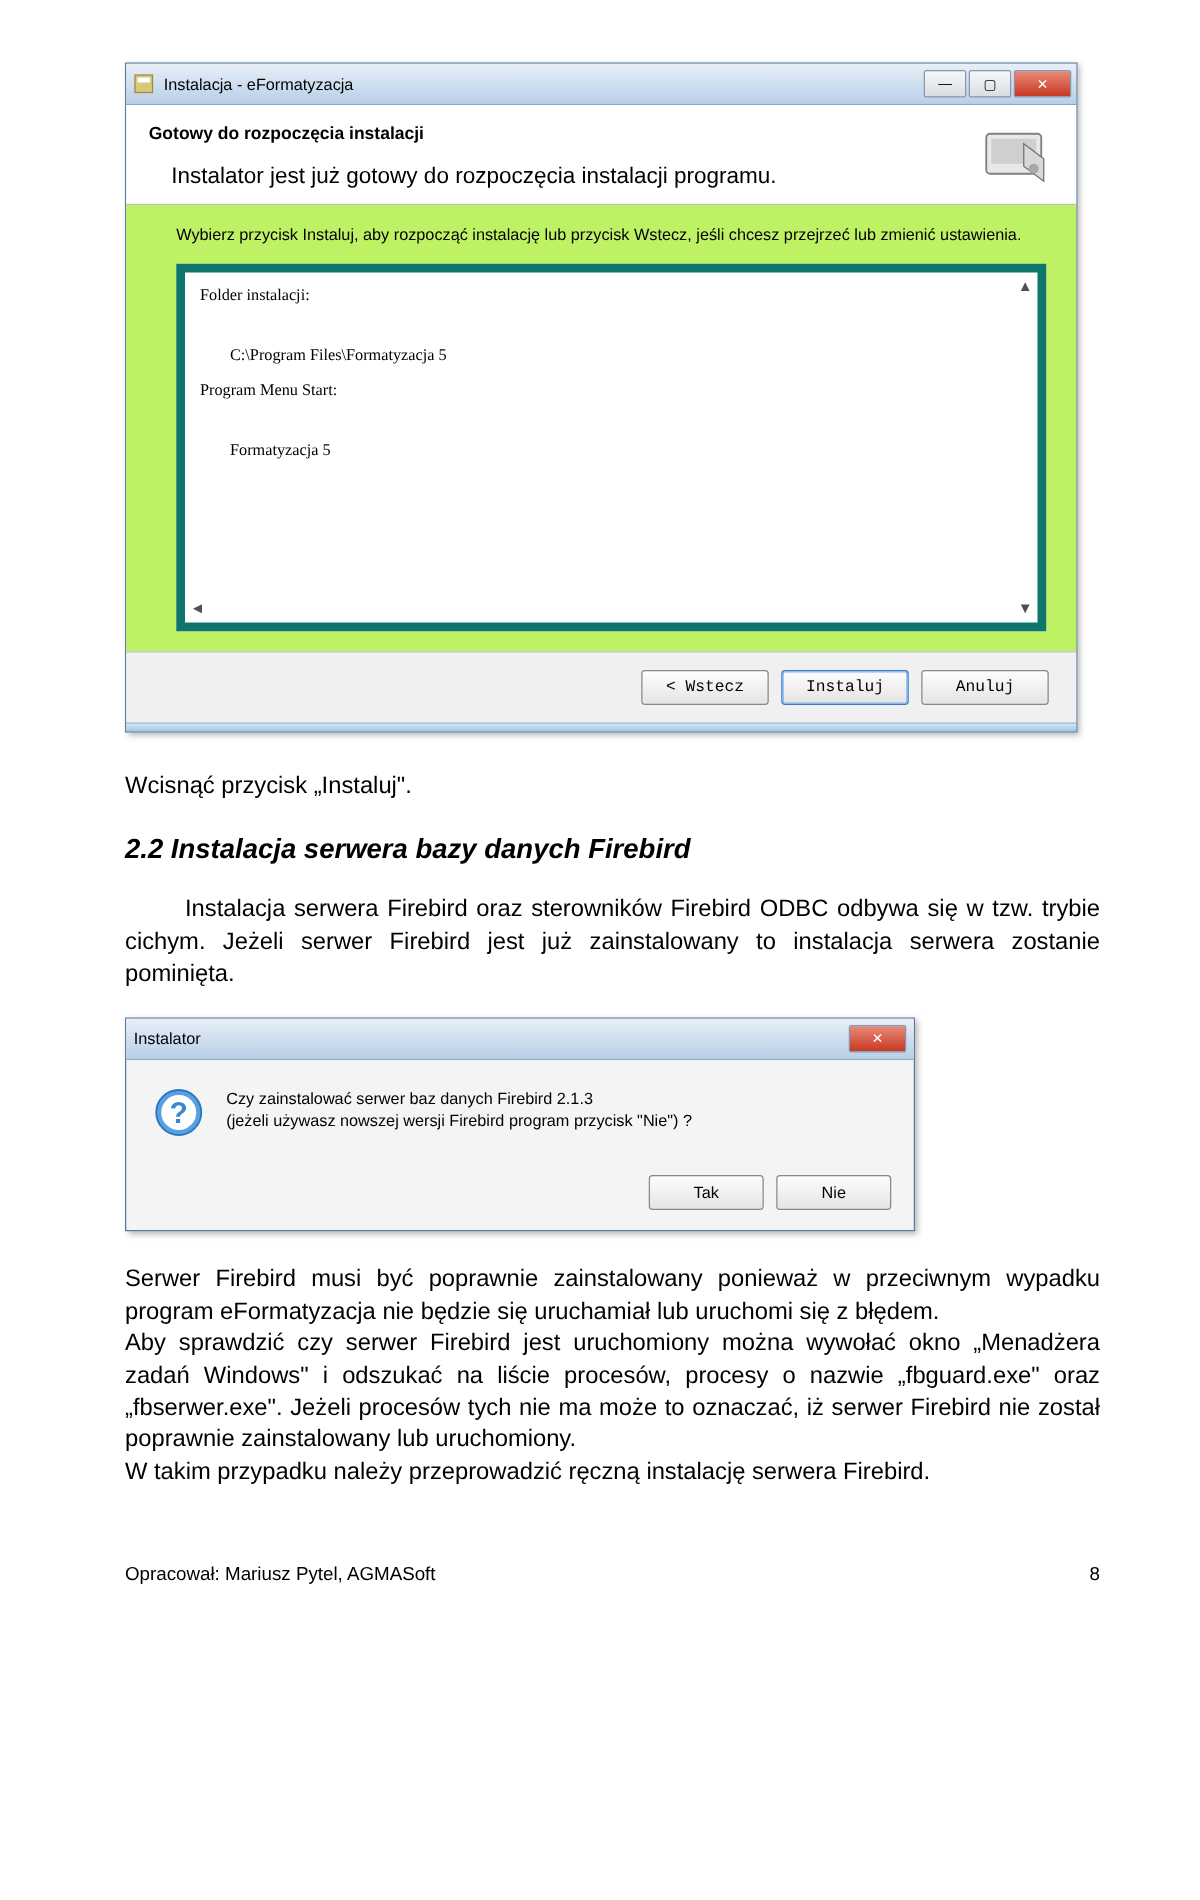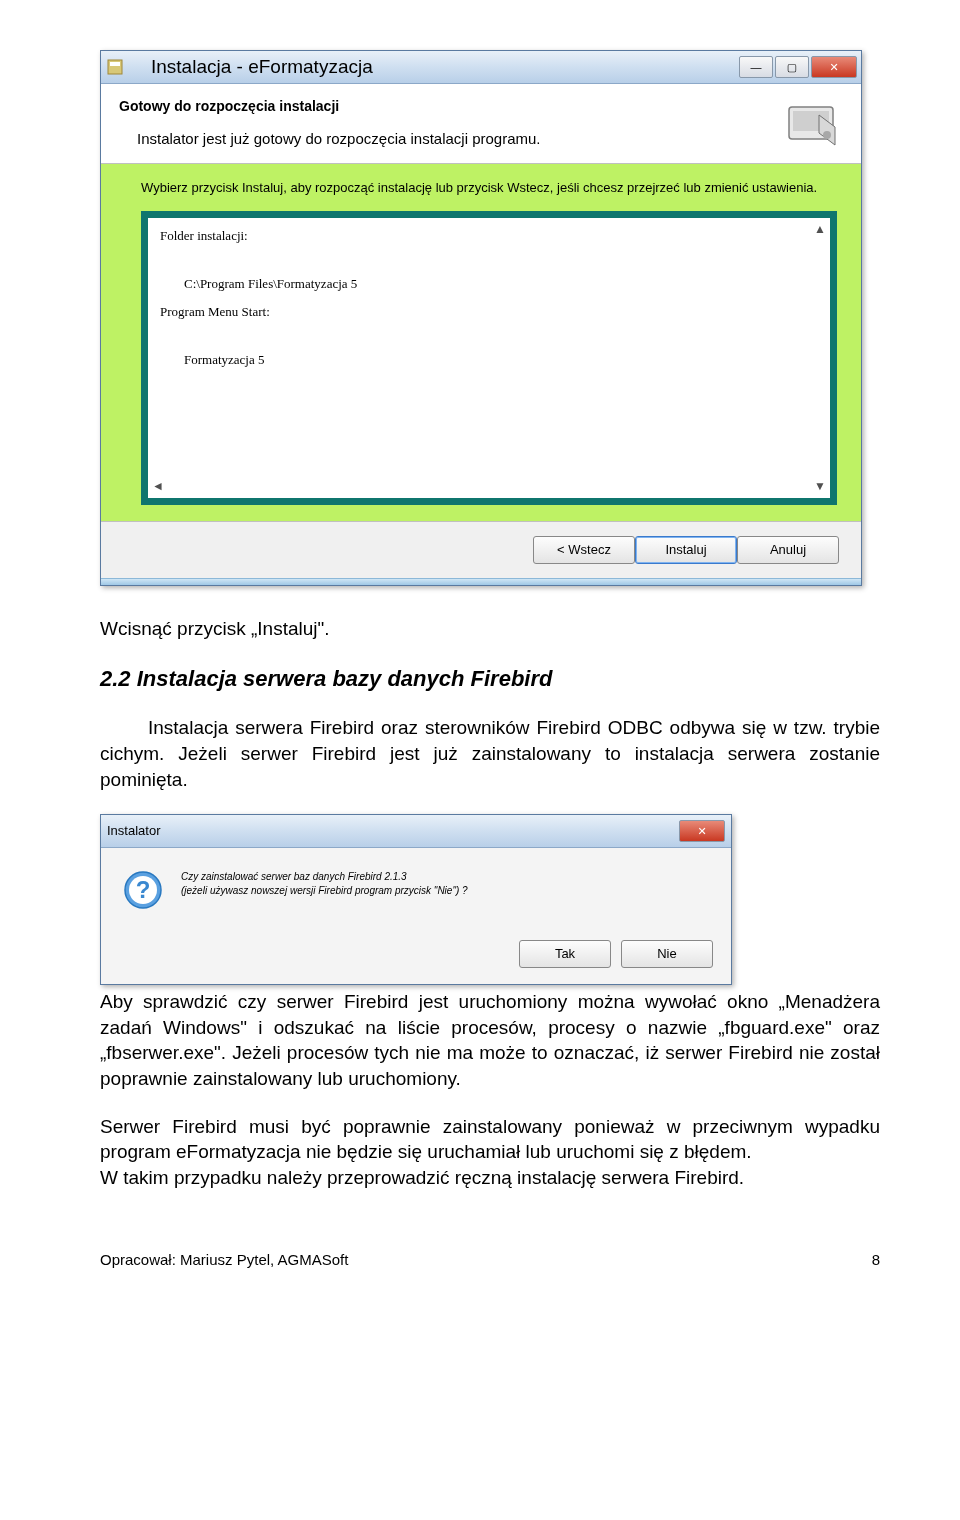--- a/index.html
+++ b/index.html
@@ -29,24 +29,23 @@
 }
 .titlebar .icon-box {
   width: 20px;
   height: 20px;
   margin-right: 6px;
   display: flex;
   align-items: center;
   justify-content: center;
 }
 .titlebar .title-text {
-  font-size: 19px;
+  font-size: 13px;
   color: #000;
   flex: 1;
-  margin-left: 20px;
 }
 .win-btns {
   display: flex;
   gap: 2px;
 }
 .win-btn {
   width: 32px;
   height: 20px;
   border: 1px solid #8898aa;
   border-radius: 2px;
@@ -70,21 +69,21 @@
 .header-text-area {
   flex: 1;
 }
 .header-title {
   font-size: 14px;
   font-weight: bold;
   color: #000;
   margin-bottom: 16px;
 }
 .header-sub {
-  font-size: 15px;
+  font-size: 18px;
   color: #000;
   margin-left: 18px;
 }
 .header-icon {
   width: 60px;
   height: 55px;
   display: flex;
   align-items: center;
   justify-content: center;
 }
@@ -131,20 +130,22 @@
   gap: 4px;
   font-size: 12px;
   color: #505050;
 }
 .button-bar {
   padding: 14px 22px;
   border-top: 1px solid #c0c0c0;
   background: #f0f0f0;
   display: flex;
   justify-content: flex-end;
+  gap: 10px;
+  font-family: Liberation Mono, monospace;
 }
 .btn {
   min-width: 100px;
   height: 26px;
   font-size: 13px;
   border: 1px solid #888;
   border-radius: 3px;
   background: linear-gradient(to bottom, #fdfdfd, #e4e4e4);
   display: flex;
   align-items: center;
@@ -199,23 +200,22 @@
   padding: 22px 22px 18px 22px;
   display: flex;
   gap: 18px;
 }
 .qicon {
   width: 40px;
   height: 40px;
   flex-shrink: 0;
 }
 .dlg-text {
-  font-size: 10px;
+  font-size: 13px;
   line-height: 1.35;
-  font-style: italic;
 }
 .dlg-buttons {
   display: flex;
   justify-content: flex-end;
   gap: 10px;
   padding: 12px 18px 16px 18px;
 }
 .footer {
   display: flex;
   justify-content: space-between;
@@ -306,22 +306,22 @@
           <div>Czy zainstalować serwer baz danych Firebird 2.1.3</div>
           <div>(jeżeli używasz nowszej wersji Firebird program przycisk "Nie") ?</div>
         </div>
       </div>
       <div class="dlg-buttons">
         <div class="btn" style="min-width:90px;">Tak</div>
         <div class="btn" style="min-width:90px;">Nie</div>
       </div>
     </div>
 
+    <p class="justify">Serwer Firebird musi być poprawnie zainstalowany ponieważ w przeciwnym wypadku program eFormatyzacja nie będzie się uruchamiał lub uruchomi się z błędem.</p>
     <p class="justify" style="margin-top:-22px;">Aby sprawdzić czy serwer Firebird jest uruchomiony można wywołać okno „Menadżera zadań Windows" i odszukać na liście procesów, procesy o nazwie „fbguard.exe" oraz „fbserwer.exe". Jeżeli procesów tych nie ma może to oznaczać, iż serwer Firebird nie został poprawnie zainstalowany lub uruchomiony.</p>
-    <p class="justify">Serwer Firebird musi być poprawnie zainstalowany ponieważ w przeciwnym wypadku program eFormatyzacja nie będzie się uruchamiał lub uruchomi się z błędem.</p>
     <p class="justify" style="margin-top:-22px;">W takim przypadku należy przeprowadzić ręczną instalację serwera Firebird.</p>
   </div>
 
   <div class="footer">
     <span>Opracował: Mariusz Pytel, AGMASoft</span>
     <span>8</span>
   </div>
 
 </div>
 

